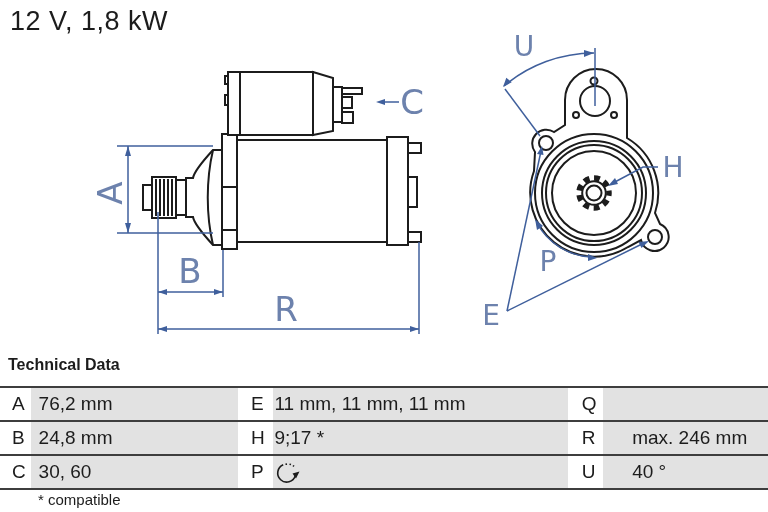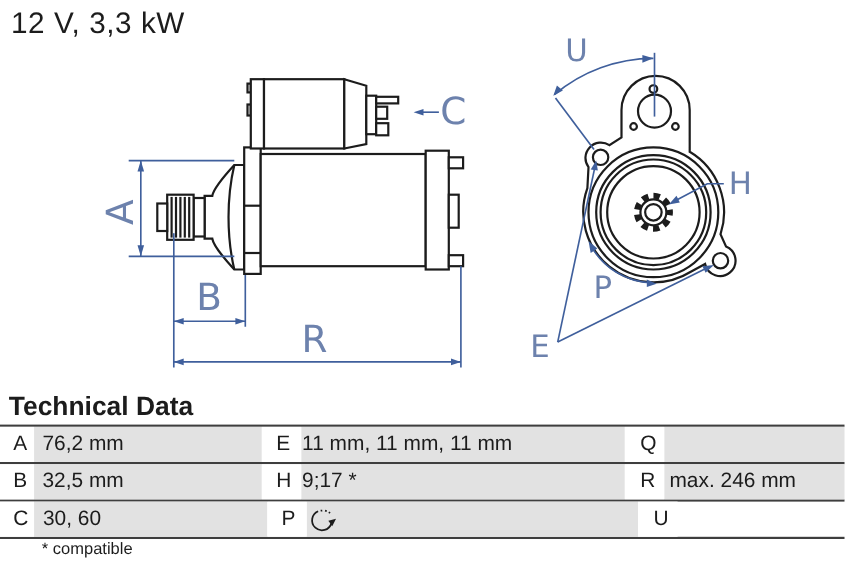--- a/index.html
+++ b/index.html
@@ -1,49 +1,49 @@
 <!DOCTYPE html>
 <html><head>
 <meta charset="utf-8">
 <style>
   html,body{margin:0;padding:0;background:#fff;}
   .page{position:relative;width:768px;height:512px;background:#fff;overflow:hidden;
         font-family:"Liberation Sans","DejaVu Sans",sans-serif;color:#1c1c1c;}
   .title{position:absolute;left:10px;top:6px;font-size:27px;font-weight:400;letter-spacing:0.5px;}
   .drawing{position:absolute;left:0;top:0;}
   
-  .tech-title{position:absolute;left:8px;top:356px;font-size:24px;font-weight:700;}
+  .tech-title{position:absolute;left:8px;top:356px;font-size:16px;font-weight:700;}
   .tbl{position:absolute;left:0;top:386px;width:768px;border-bottom:2px solid #3e3e3e;}
   .trow{display:flex;height:34px;border-top:2px solid #3e3e3e;box-sizing:border-box;
         align-items:center;font-size:19px;}
   .k,.v{height:100%;display:flex;align-items:center;box-sizing:border-box;}
   .k{background:#fff;}
   .v{background:#e2e2e2;}
   .k0{width:31px;padding-left:12px;}
   .v0{width:212px;padding-left:8px;}
   .k1{width:36px;padding-left:13px;}
   .v1{width:301px;padding-left:1px;}
   .k2{width:36px;padding-left:14px;}
-  .v2{width:168px;padding-left:5px;}
+  .v2{width:168px;padding-left:29px;}
   .footnote{position:absolute;left:38px;top:491px;font-size:15px;text-align:center;}
   
   .blk{stroke:#1c1c1c;stroke-width:2;fill:#fff;}
   .blkline{stroke:#1c1c1c;stroke-width:2;fill:none;}
   .blu{stroke:#3f5f9c;stroke-width:1.5;fill:none;}
   .bluf{fill:#3f5f9c;stroke:none;}
   .lbl{fill:#6d82ad;font-family:"DejaVu Sans",sans-serif;}
   .lblL{font-size:34px;}
   .lblR{font-size:28px;}
 </style>
 </head>
 <body>
 
 <div class="page">
 
-  <div class="title">12 V, 3,3 kW</div>
+  <div class="title">12 V, 1,8 kW</div>
 
   <svg class="drawing" width="768" height="356" viewBox="0 0 768 356">
 
     <g>
 
       <path class="blk" d="M222,150 L213,150 C202,162 194,172 193,178 L186,178 L186,217 L193,217 C194,223 202,233 213,245 L222,245 Z"></path>
       <path class="blkline" d="M213,150 C206,180 206,215 213,245"></path>
 
       <rect class="blk" x="176" y="180" width="10" height="35"></rect>
       <rect class="blk" x="152" y="177" width="24" height="41"></rect>
@@ -164,21 +164,21 @@
     <div class="trow">
       <div class="k k0">A</div>
       <div class="v v0">76,2 mm</div>
       <div class="k k1">E</div>
       <div class="v v1">11 mm, 11 mm, 11 mm</div>
       <div class="k k2">Q</div>
       <div class="v v2"></div>
     </div>
     <div class="trow">
       <div class="k k0">B</div>
-      <div class="v v0">32,5 mm</div>
+      <div class="v v0">24,8 mm</div>
       <div class="k k1">H</div>
       <div class="v v1">9;17 *</div>
       <div class="k k2">R</div>
       <div class="v v2">max. 246 mm</div>
     </div>
     <div class="trow">
       <div class="k k0">C</div>
       <div class="v v0">30, 60</div>
       <div class="k k1">P</div>
       <div class="v v1">
@@ -186,18 +186,19 @@
           <path d="M9.2,5.8 A9,9 0 1 0 21.3,16.8" fill="none" stroke="#1c1c1c" stroke-width="1.6"></path>
           <g stroke="#1c1c1c" stroke-width="1.6">
             <line x1="11.5" y1="5.3" x2="13" y2="5.1"></line>
             <line x1="15.5" y1="5.2" x2="17" y2="5.6"></line>
             <line x1="19" y1="6.5" x2="20" y2="7.4"></line>
           </g>
           <polygon points="25.5,12.5 18.5,14.5 22,19.5" fill="#1c1c1c"></polygon>
         </svg>
       </div>
       <div class="k k2">U</div>
+      <div class="v v2">40 °</div>
     </div>
   </div>
 
   <div class="footnote">* compatible</div>
 
 </div>
 
 </body></html>

